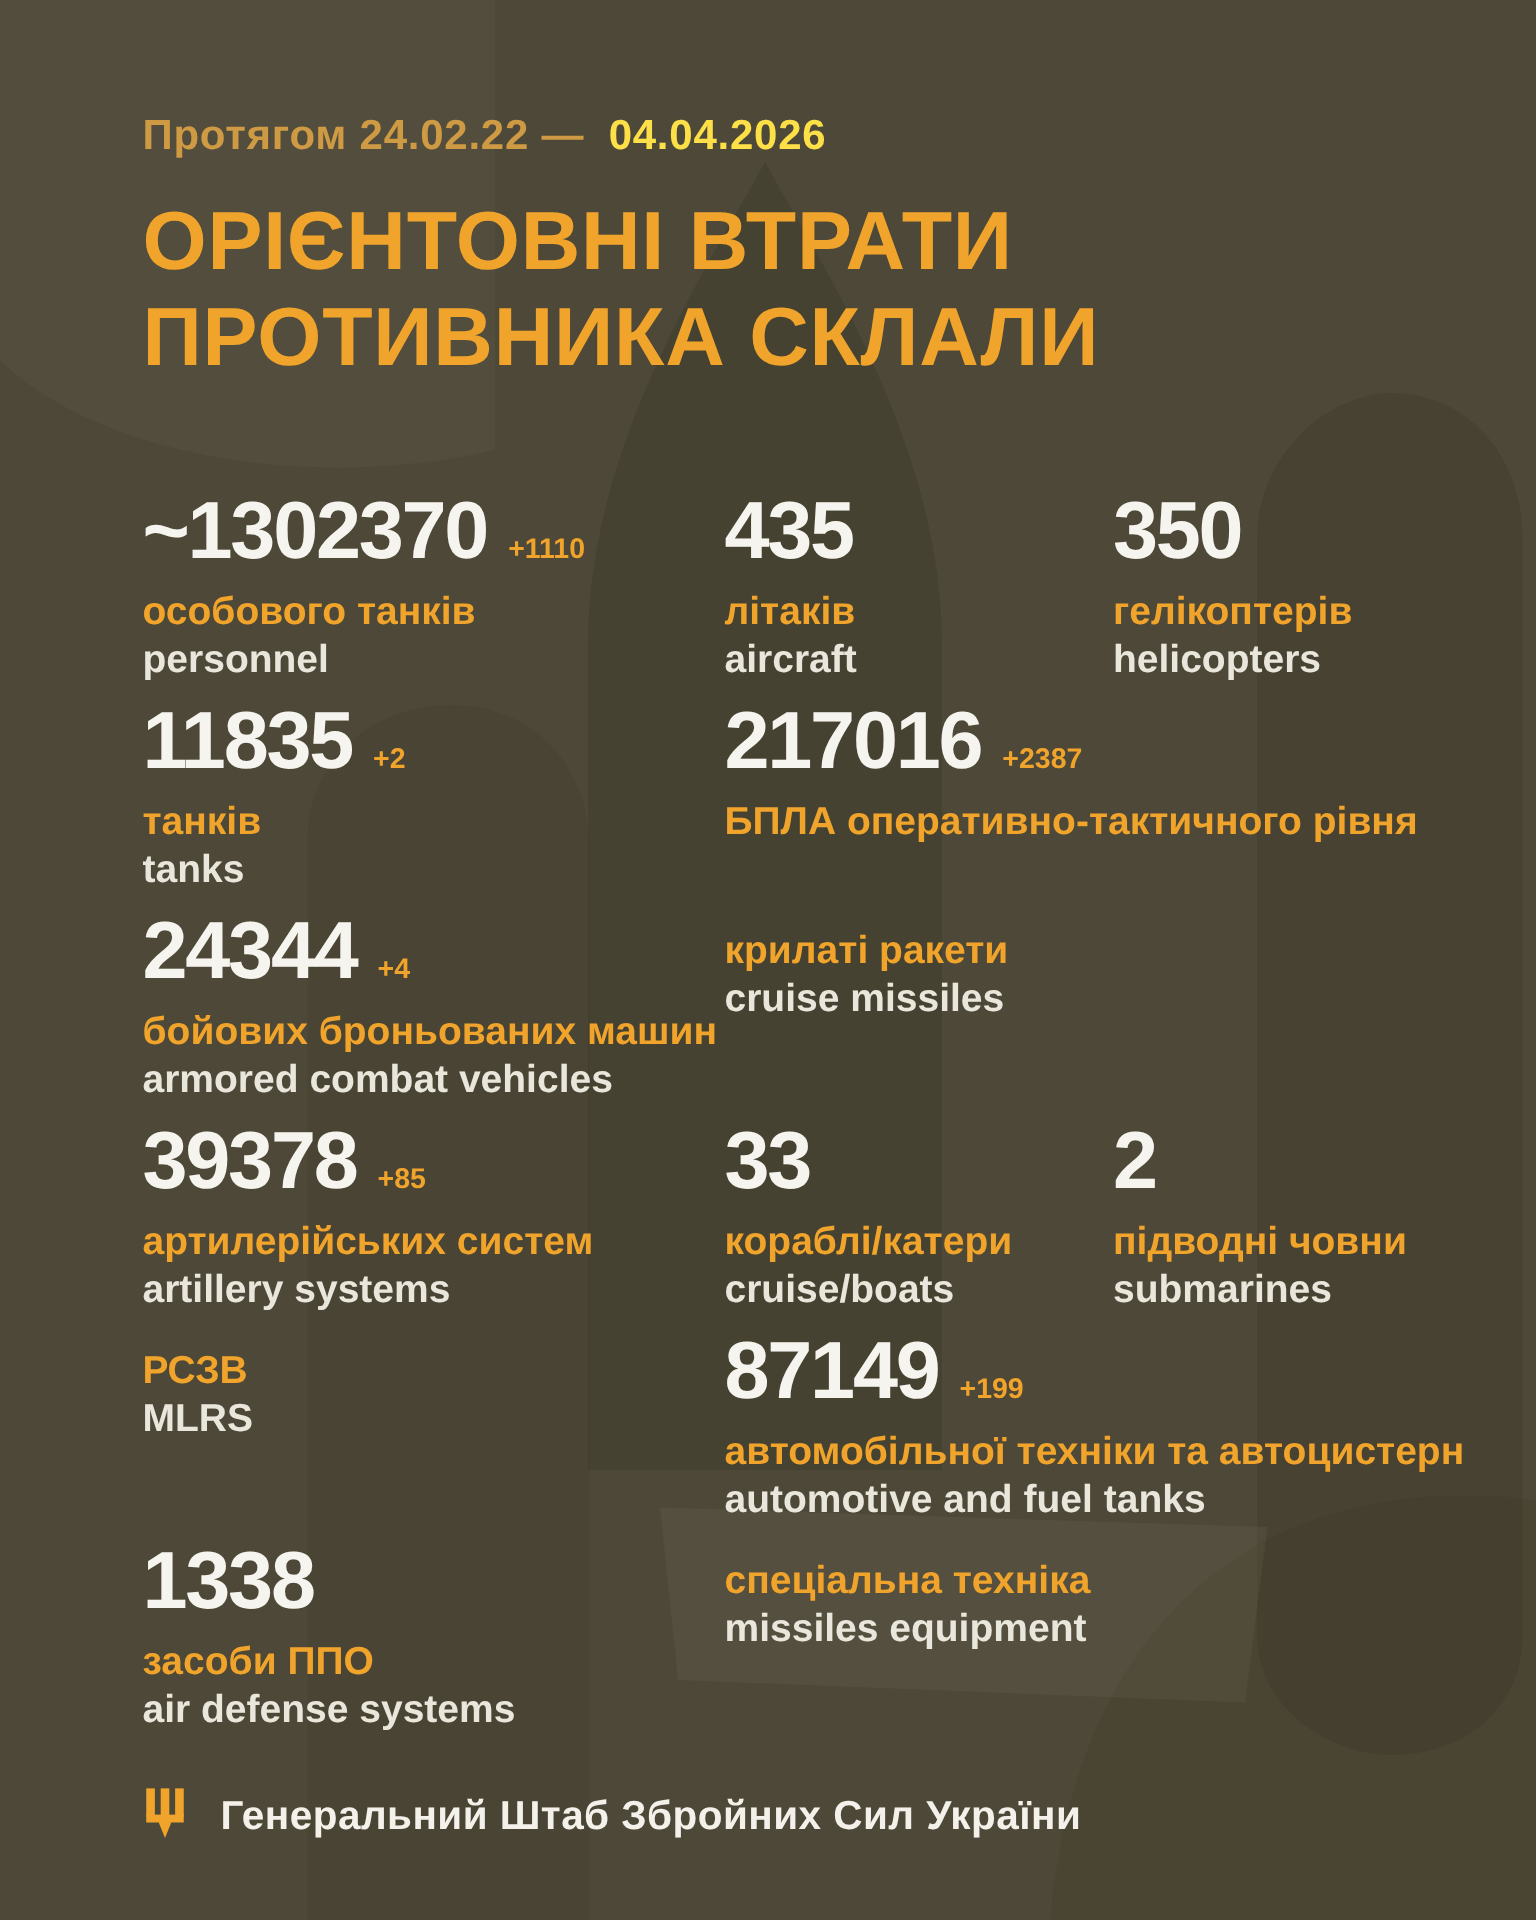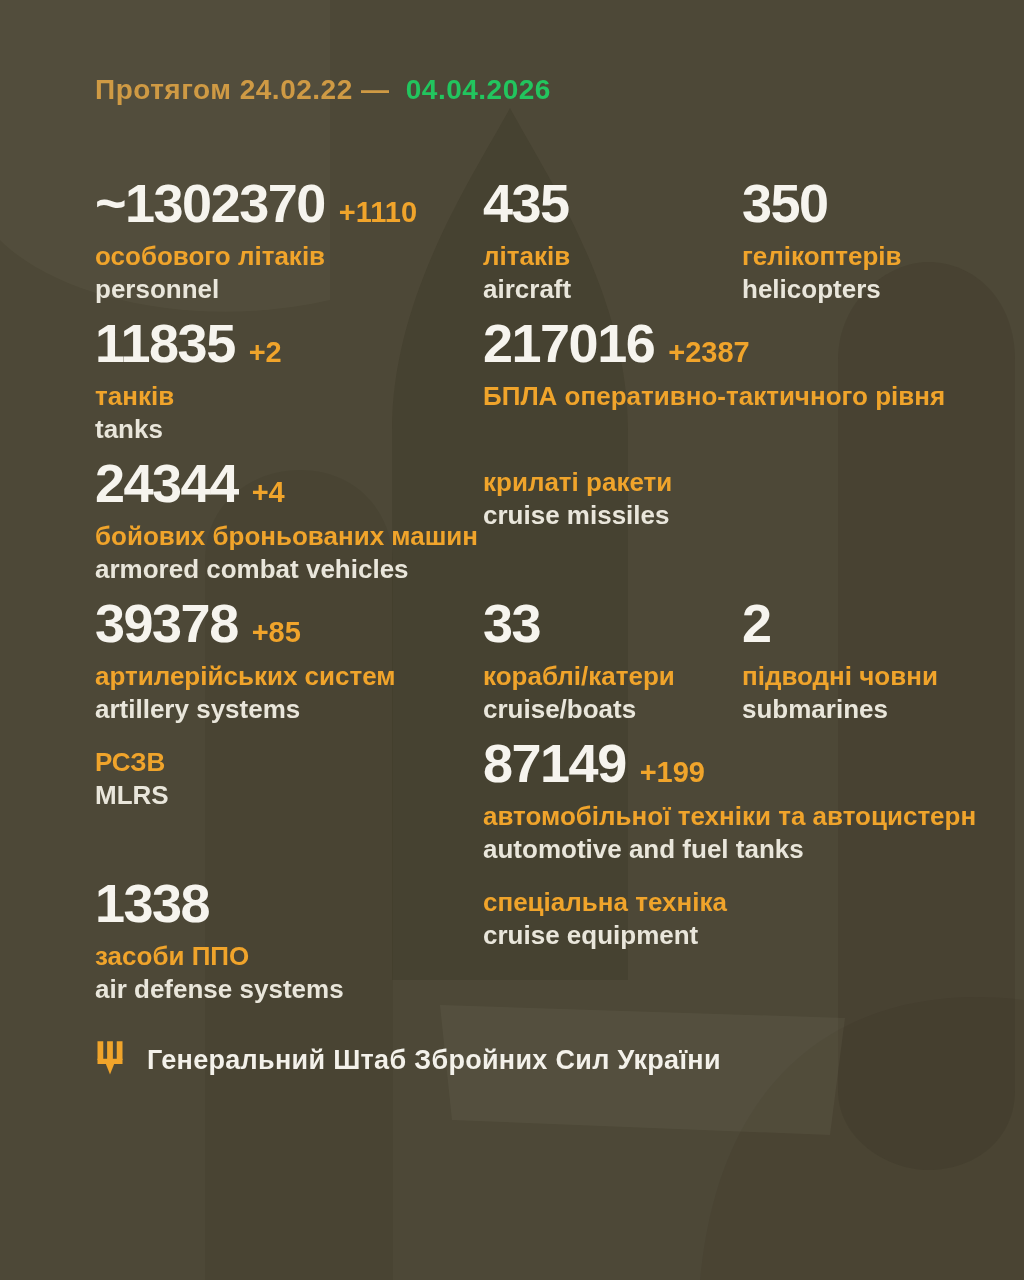--- a/index.html
+++ b/index.html
@@ -26,21 +26,21 @@
   }
   .period {
     font-size: 28px;
     font-weight: 600;
     color: #cf9a44;
     letter-spacing: 0.5px;
     margin-bottom: 22px;
     white-space: nowrap;
   }
   .period .date {
-    color: #22c55e;
+    color: #fde047;
     font-weight: 700;
     margin-left: 8px;
   }
   .title {
     margin: 0;
     font-size: 55px;
     line-height: 1.17;
     font-weight: 800;
     color: #f0a42b;
     letter-spacing: 0.5px;
@@ -64,21 +64,21 @@
   }
   .num {
     font-size: 54px;
     font-weight: 800;
     color: #f6f4ee;
     letter-spacing: -1.5px;
     line-height: 1.0;
     text-align: center;
   }
   .delta {
-    font-size: 29px;
+    font-size: 19px;
     font-weight: 700;
     color: #f0a42b;
     letter-spacing: 0;
   }
   .uk {
     margin-top: 10px;
     font-size: 26px;
     font-weight: 700;
     color: #f0a42b;
     line-height: 1.25;
@@ -138,29 +138,33 @@
     <path fill="#fffbe8" opacity="0.03" d="M0 0 H330 V300 C200 330, 60 300, 0 240 Z"></path>
   </svg>
 
   <div class="content">
 
     <div class="period">
       <span>Протягом 24.02.22 —</span>
       <span class="date">04.04.2026</span>
     </div>
 
+    <h1 class="title">
+      <span>ОРІЄНТОВНІ ВТРАТИ</span><br>
+      <span>ПРОТИВНИКА СКЛАЛИ</span>
+    </h1>
 
     <div class="grid">
 
       <div class="stat">
         <div class="num-row">
           <span class="num">~1302370</span>
           <span class="delta">+1110</span>
         </div>
-        <div class="uk">особового літаків</div>
+        <div class="uk">особового танків</div>
         <div class="en">personnel</div>
       </div>
       <div class="stat c2only">
         <div class="num-row">
           <span class="num">435</span>
         </div>
         <div class="uk">літаків</div>
         <div class="en">aircraft</div>
       </div>
       <div class="stat c3">
@@ -238,21 +242,21 @@
 
       <div class="stat">
         <div class="num-row">
           <span class="num">1338</span>
         </div>
         <div class="uk">засоби ППО</div>
         <div class="en">air defense systems</div>
       </div>
       <div class="stat c2">
         <div class="uk">спеціальна техніка</div>
-        <div class="en">cruise equipment</div>
+        <div class="en">missiles equipment</div>
       </div>
 
     </div>
 
     <div class="footer">
       <svg class="footer-icon" viewBox="0 0 24 30" xmlns="http://www.w3.org/2000/svg" aria-hidden="true">
         <g fill="#f0a42b">
           <rect x="2" y="0" width="4.6" height="15"></rect>
           <rect x="9.7" y="0" width="4.6" height="19"></rect>
           <rect x="17.4" y="0" width="4.6" height="15"></rect>

